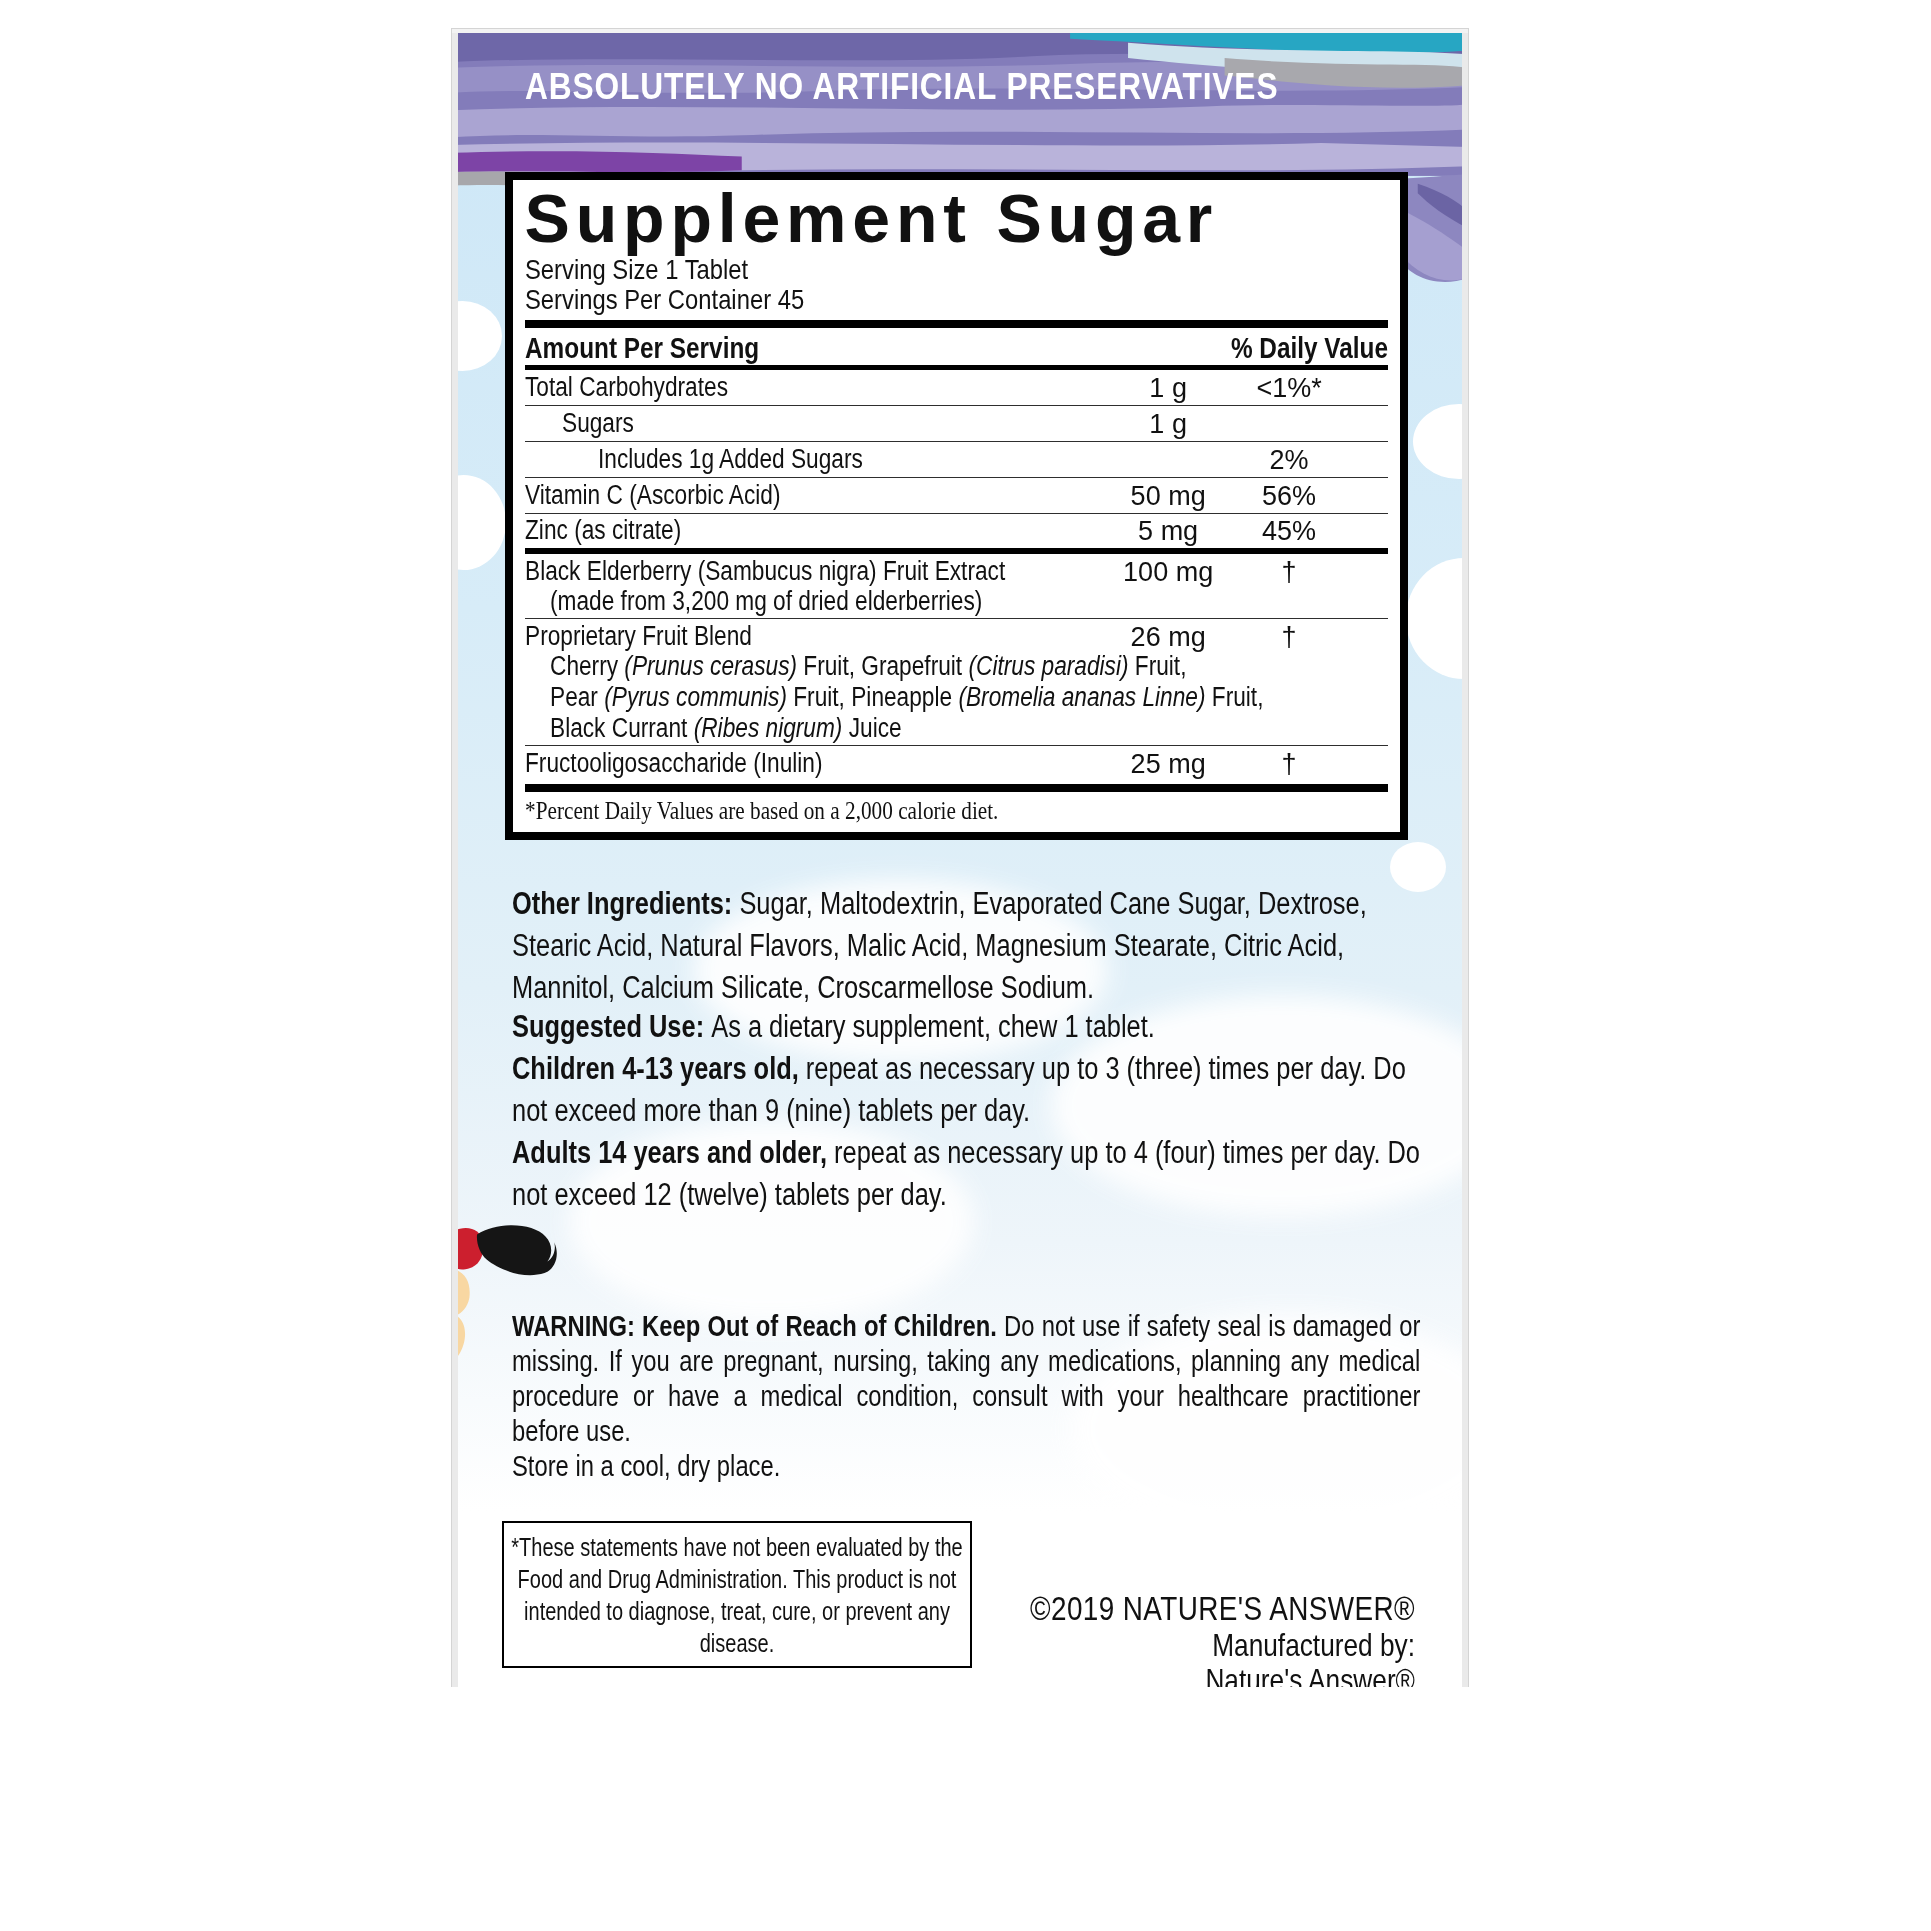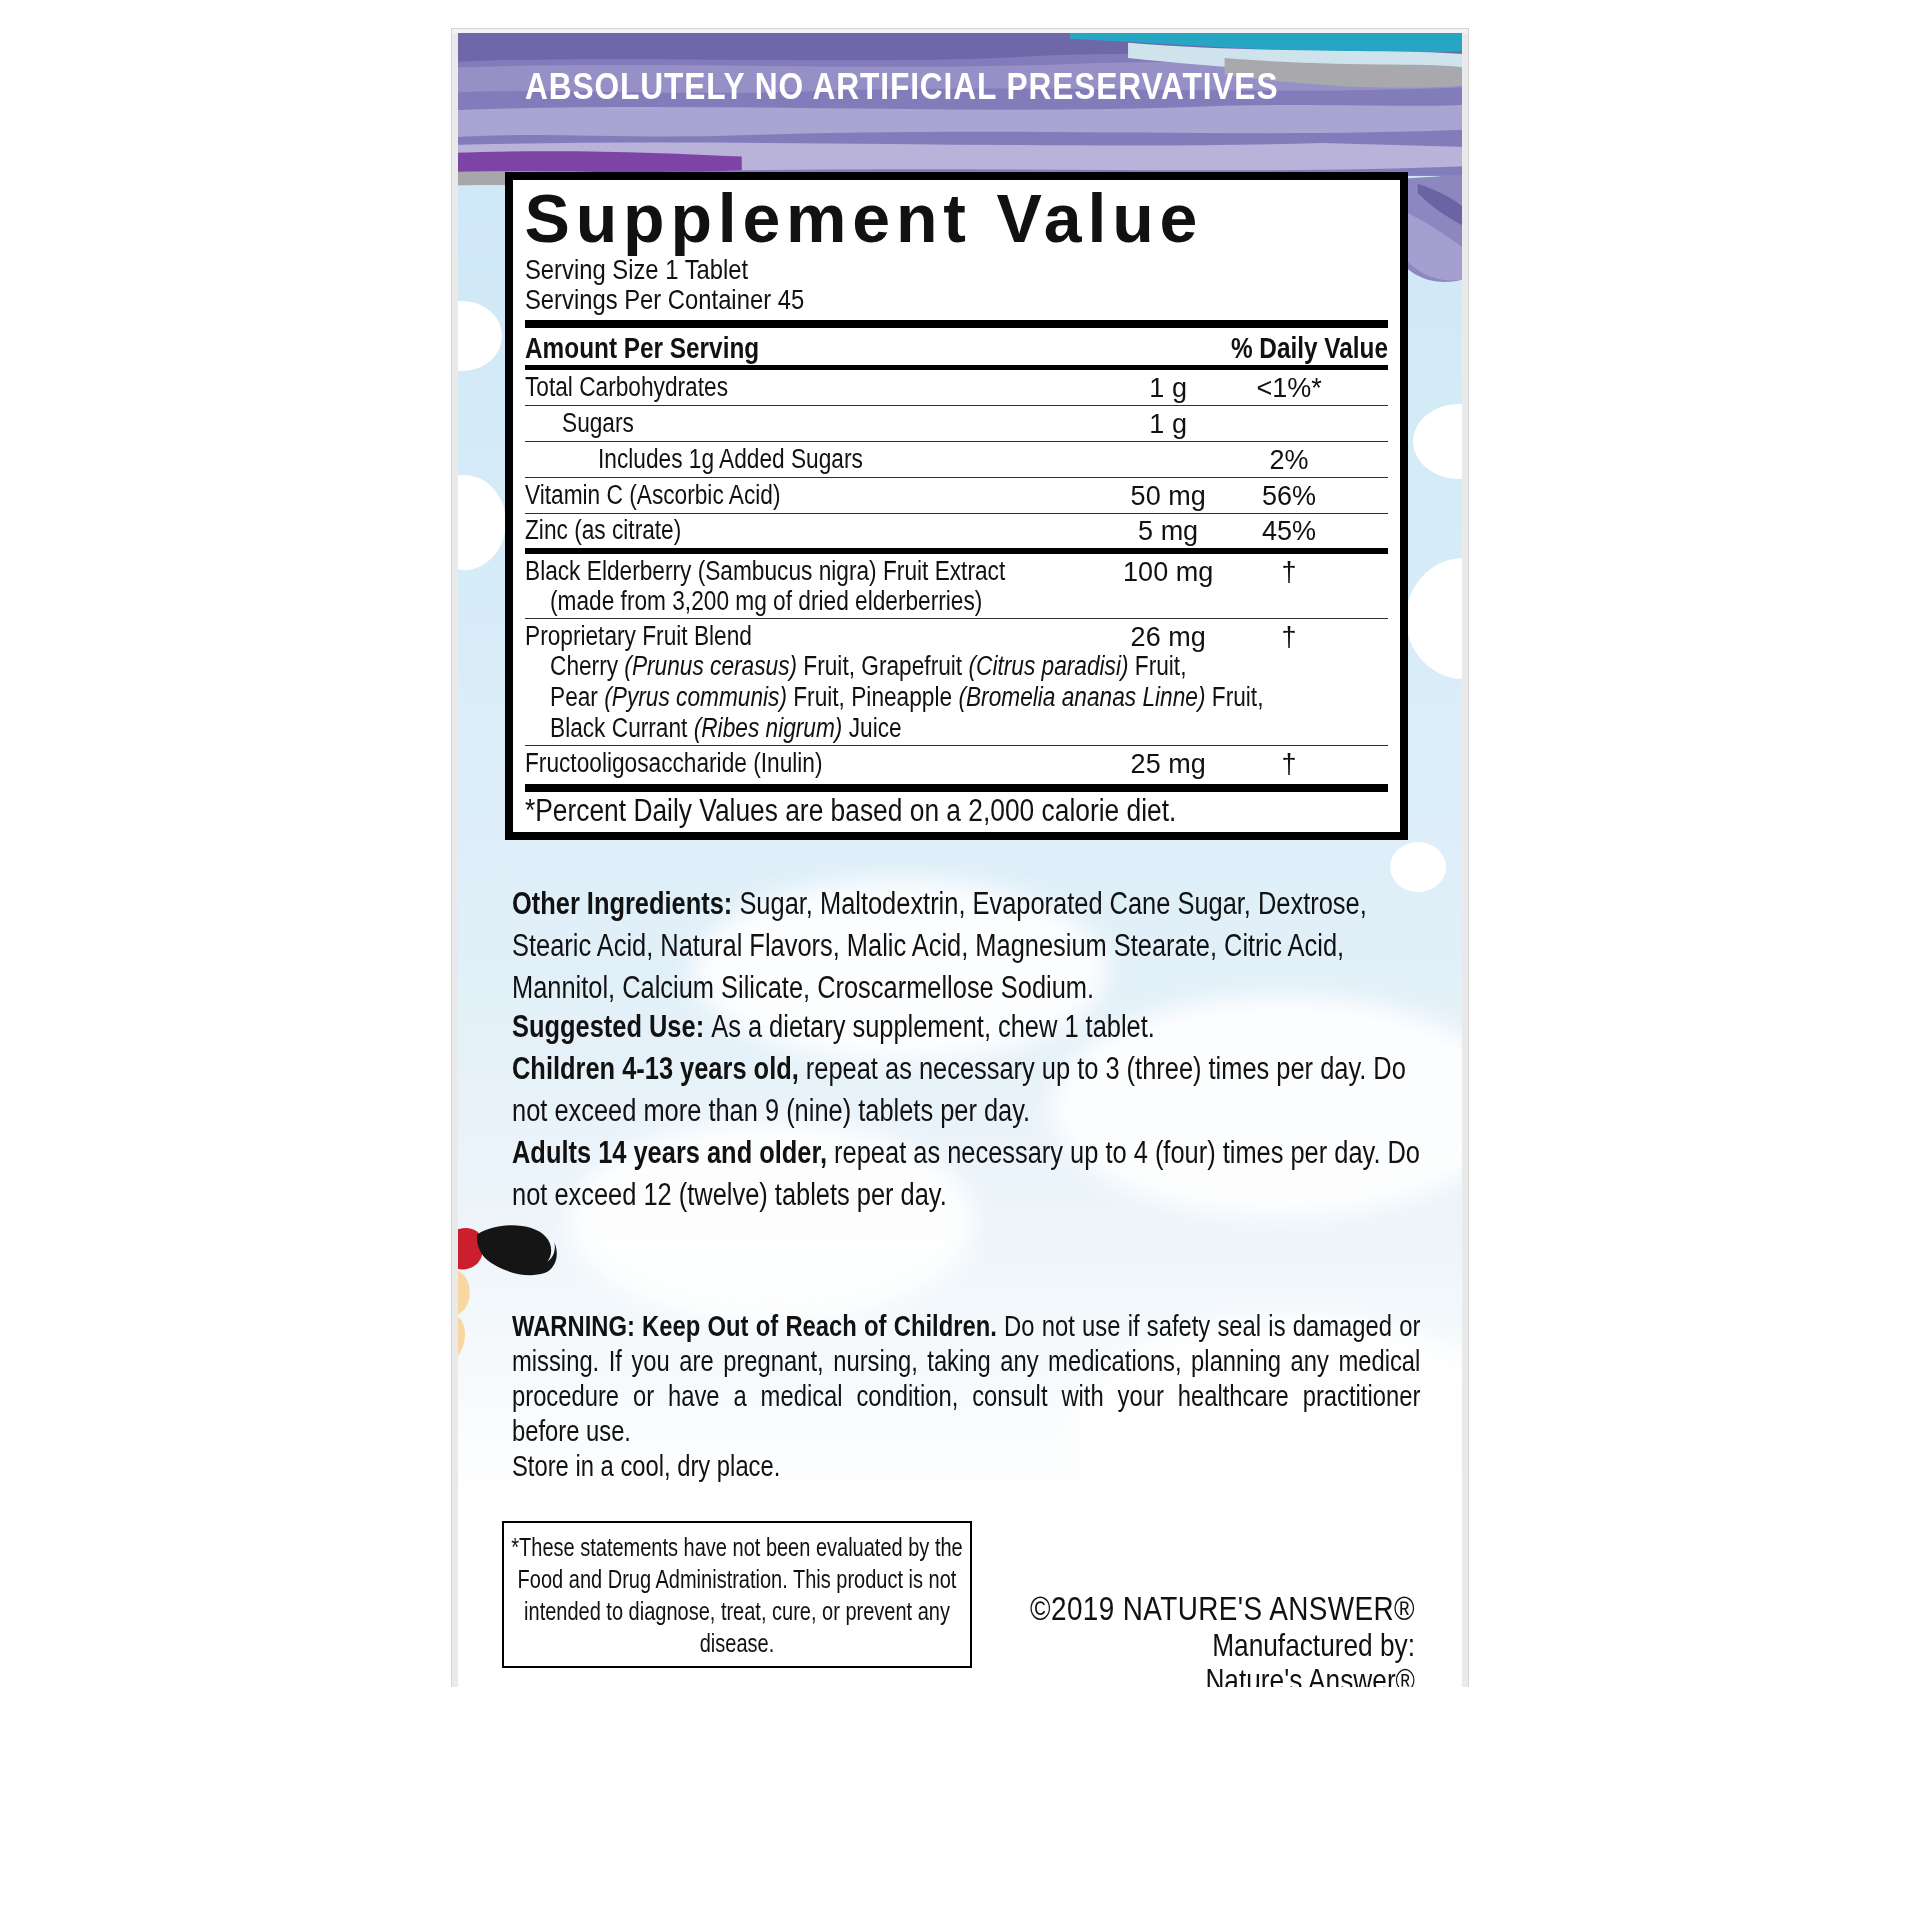--- a/index.html
+++ b/index.html
@@ -35,21 +35,21 @@
   .dvh{position:absolute;right:0;top:3.9px;font-weight:bold;font-size:29px;transform:scaleX(.84);transform-origin:100% 0;white-space:nowrap;}
   .frow{position:relative;padding:2.9px 0 1px;border-bottom:1.9px solid #2e2e2e;min-height:31px;}
   .frow.nb{border-bottom:none;}
   .nm{display:inline-block;font-size:27px;line-height:29px;transform:scaleX(.84);transform-origin:0 50%;white-space:nowrap;}
   .ind1{margin-left:37px;}
   .ind2{margin-left:73px;}
   .amt{position:absolute;left:62%;width:25%;top:2.9px;text-align:center;font-size:27px;}
   .dv{position:absolute;left:80%;width:17%;top:2.9px;text-align:center;font-size:27px;}
   .subline{font-size:27px;line-height:31px;margin-left:25px;transform:scaleX(.84);transform-origin:0 0;width:119%;white-space:nowrap;}
   .it{font-style:italic;}
-  .fn{font-size:31px;line-height:30px;}
+  .fn{font-size:25px;line-height:30px;font-family:Liberation Serif, serif;}
   .fnwrap{margin-top:3.9px;}
   
   .para{position:absolute;left:60px;width:908px;z-index:4;}
   .cond-l{transform:scaleX(.82);transform-origin:0 0;width:122%;}
   .body-t{font-size:31px;line-height:42px;}
   .warn-t{font-size:29px;line-height:35px;text-align:justify;}
   .store-t{font-size:29px;line-height:35px;}
   .b{font-weight:bold;}
   
   .discl{position:absolute;left:50px;top:1492px;width:470px;border:2.9px solid #000;z-index:4;
@@ -99,21 +99,21 @@
     </svg>
     <div class="banner">ABSOLUTELY NO ARTIFICIAL PRESERVATIVES</div>
 
     <svg class="girl" width="106" height="164" viewBox="0 0 110 170">
       <path d="M0,52 C14,54 20,66 18,82 C16,92 10,98 4,100 C12,104 16,116 12,130 C9,140 4,146 0,148 Z" fill="#f8d7a2"></path>
       <path d="M2,12 C16,6 30,10 32,24 C34,38 28,50 14,52 C4,53 0,50 0,44 Z" fill="#cc1f2e"></path>
       <path d="M26,16 C48,2 84,4 97,18 C104,25 105,36 99,44 C106,40 108,30 106,24 C112,36 108,52 96,56 C74,63 48,52 36,42 C29,36 25,25 26,16 Z" fill="#151515"></path>
     </svg>
 
     <div class="facts">
-      <div class="t">Supplement Value</div>
+      <div class="t">Supplement Sugar</div>
       <div class="sv">
           <span class="cond-s">Serving Size 1 Tablet</span>
         </div>
       <div class="sv">
           <span class="cond-s">Servings Per Container 45</span>
         </div>
       <div class="bar8"></div>
       <div class="hdr">
         <span class="hn">Amount Per Serving</span>
         <span class="dvh">% Daily Value</span>

